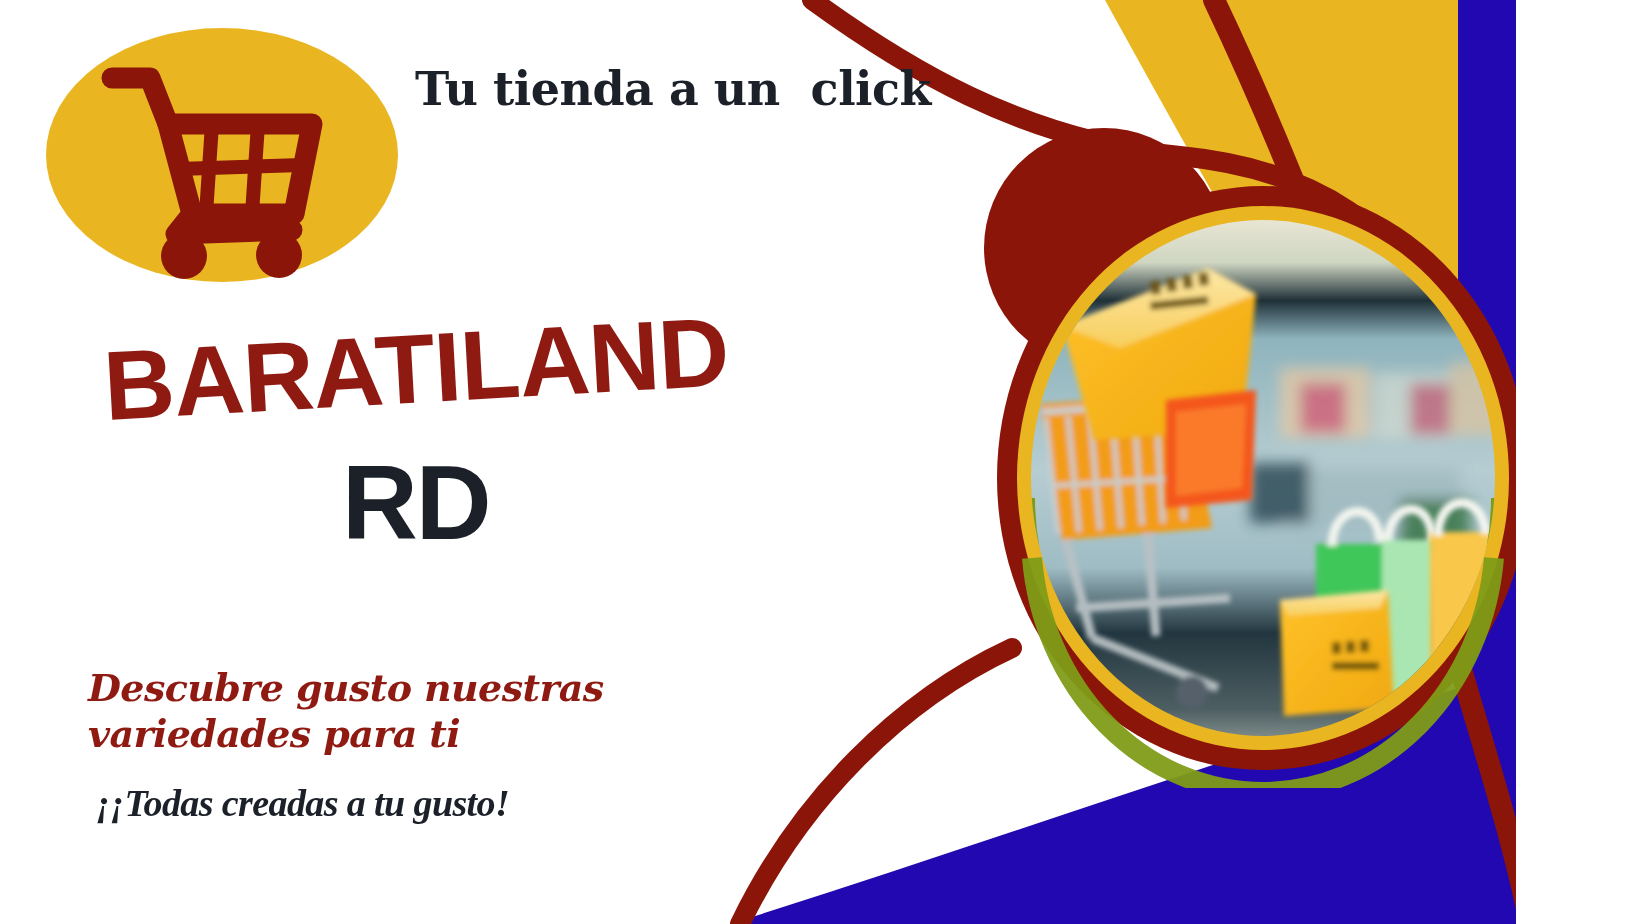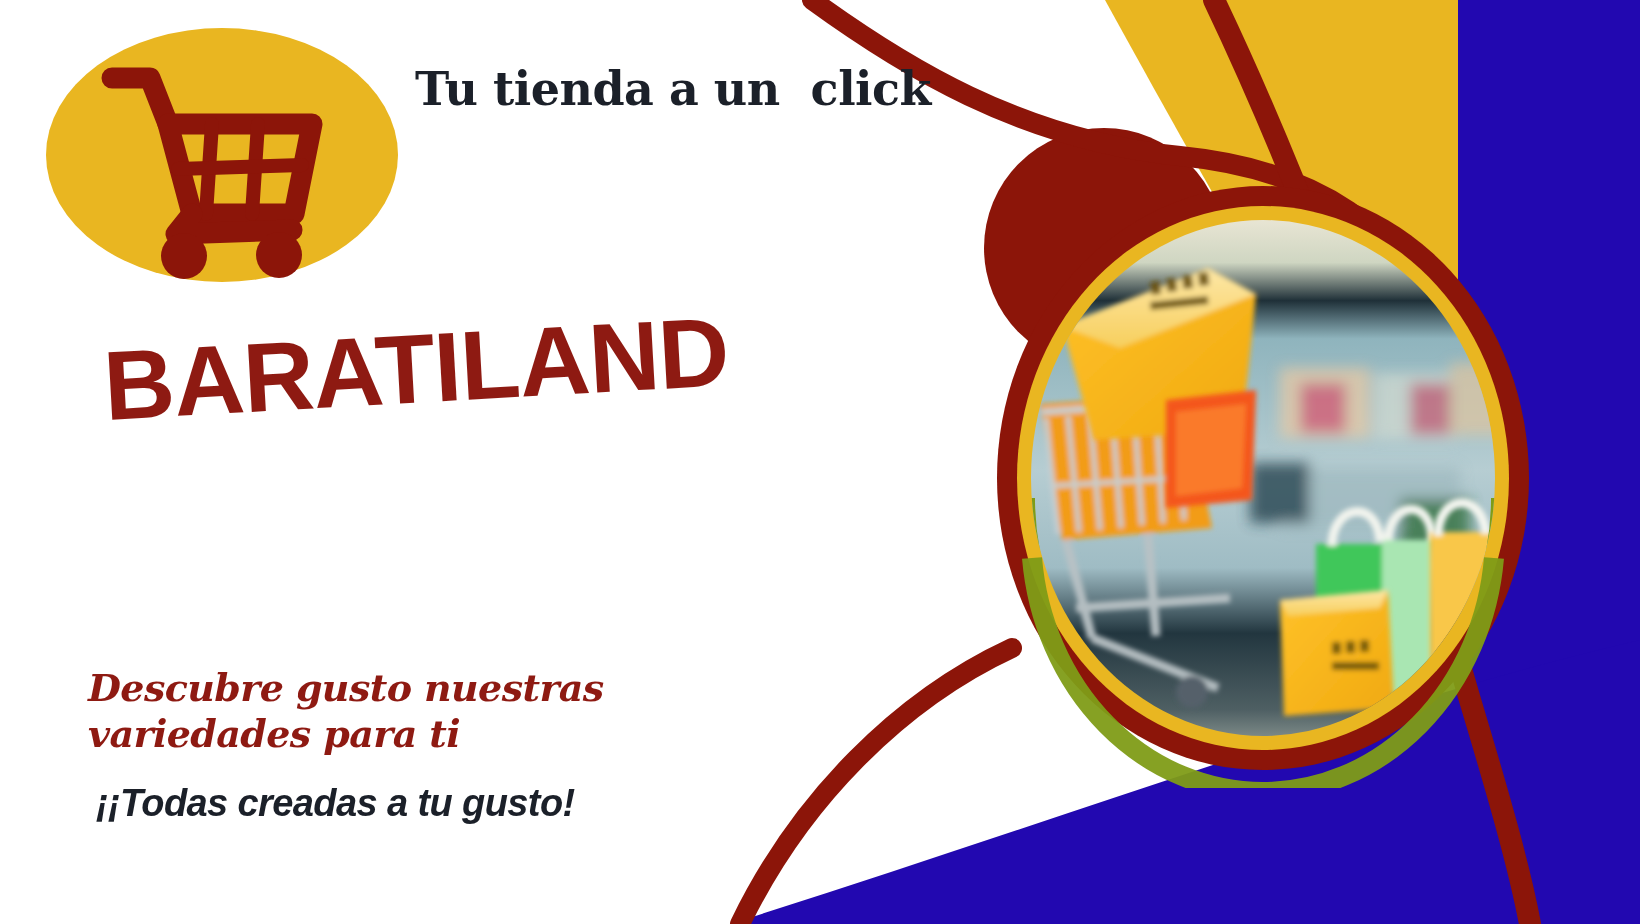--- a/index.html
+++ b/index.html
@@ -5,21 +5,21 @@
   html, body {
     margin: 0;
     padding: 0;
     background: #ffffff;
   }
   body {
     font-family: "Liberation Serif", serif;
   }
   #banner {
     position: relative;
-    width: 1640px;
+    width: 1516px;
     height: 924px;
     overflow: hidden;
     background: #ffffff;
   }
   #bg-svg {
     position: absolute;
     inset: 0;
     width: 1640px;
     height: 924px;
   }
@@ -80,21 +80,21 @@
     line-height: 1.22;
     letter-spacing: -0.6px;
     color: #8e1a12;
     white-space: normal;
   }
 
   #sub-line {
     left: 96px;
     top: 780px;
     width: 560px;
-    font-family: Liberation Sans, sans-serif;
+    font-family: Liberation Serif, serif;
     font-weight: bold;
     font-style: italic;
     font-size: 38px;
     line-height: 1.22;
     letter-spacing: -0.6px;
     color: #1b2029;
     white-space: normal;
   }
 
   
@@ -145,20 +145,21 @@
       </g>
       <circle cx="138" cy="228" r="23" fill="#8c1509"></circle>
       <circle cx="233" cy="227" r="23" fill="#8c1509"></circle>
     </svg>
   </div>
 
   <div class="txt" id="tagline">Tu tienda a un  click</div>
 
   <div class="txt" id="brand-main">BARATILAND</div>
 
+  <div class="txt" id="brand-sub">RD</div>
 
   <div class="txt" id="lead-line">Descubre gusto nuestras variedades para ti</div>
 
   <div class="txt" id="sub-line">¡¡Todas creadas a tu gusto!</div>
 
   <div id="medallion">
     <svg viewBox="0 0 566 620">
       <defs>
         <clipPath id="photoClip">
           <ellipse cx="283" cy="310" rx="232" ry="258"></ellipse>

